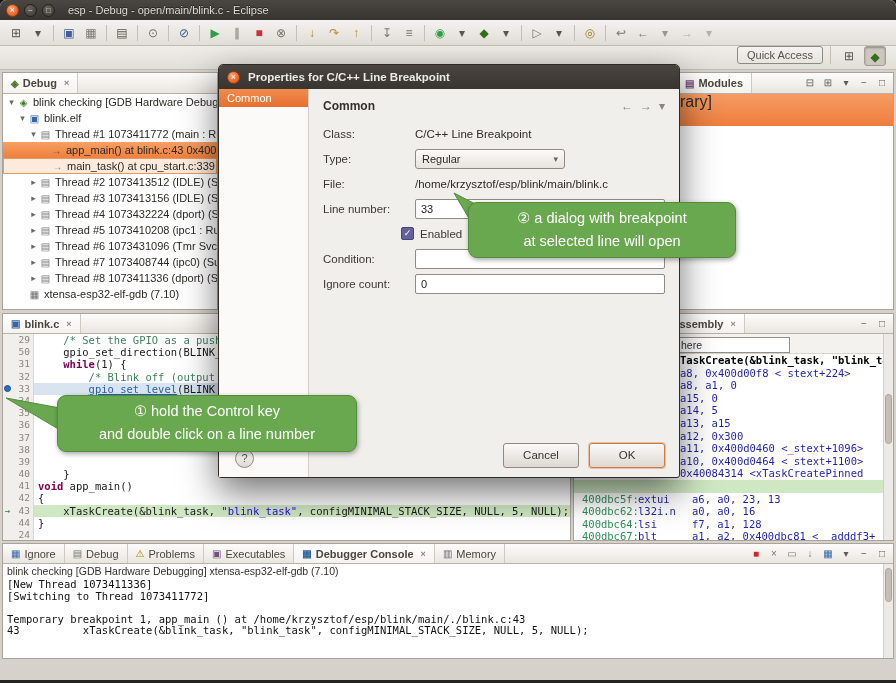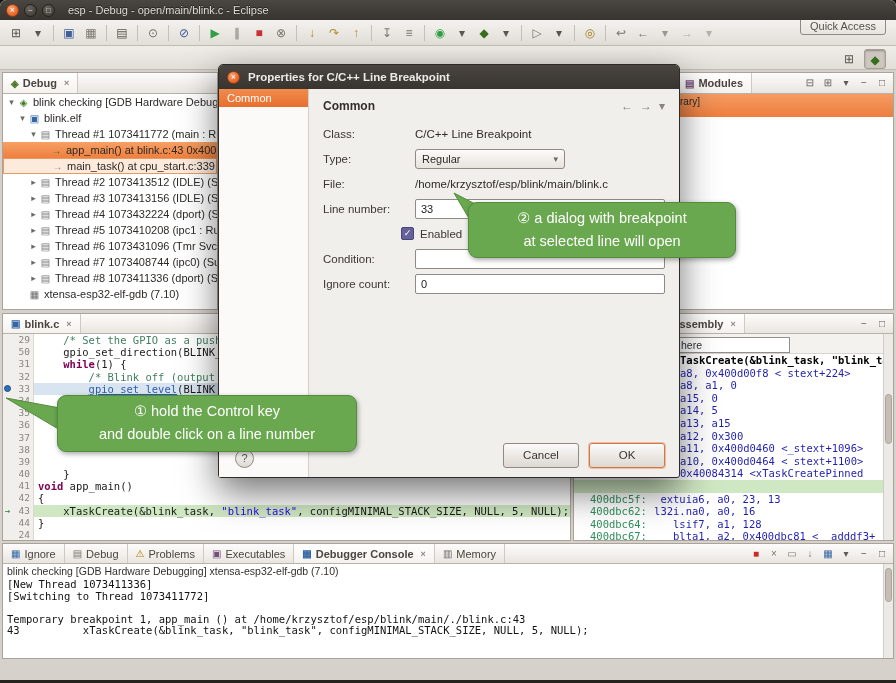--- a/index.html
+++ b/index.html
@@ -10,21 +10,21 @@
   .titlebar{position:absolute;left:0;top:0;width:100%;height:20px;background:linear-gradient(#4a4641,#37342f);border-radius:6px 6px 0 0;display:flex;align-items:center;padding:0 6px;gap:5px;z-index:5;}
   .winbtn{width:13px;height:13px;border-radius:50%;font-size:9px;line-height:11px;text-align:center;color:#fff;}
   .winbtn.close{background:radial-gradient(circle at 35% 30%,#f9a171,#e66324 70%);border:1px solid #9c3d12;}
   .winbtn.min,.winbtn.max{background:radial-gradient(circle at 35% 30%,#6a655e,#46423c 70%);border:1px solid #23211d;color:#d8d4cd;font-size:8px;}
   .titlebar .title{color:#dcd9d3;font-size:11px;margin-left:8px;text-shadow:0 -1px 0 rgba(0,0,0,.5);white-space:nowrap;}
 
   
   .main-toolbar{position:absolute;left:0;top:20px;width:100%;height:26px;background:linear-gradient(#f4f2ef,#e2ded8);border-bottom:1px solid #c2bcb4;display:flex;align-items:center;padding:0 5px;}
   .tbicon{min-width:20px;height:20px;line-height:20px;text-align:center;font-size:12px;margin:0 1px;border-radius:3px;}
   .tb-sep{width:1px;height:16px;background:#c5bfb7;margin:0 4px;}
-  .toolbar2{position:absolute;left:0;top:46px;width:100%;height:24px;background:linear-gradient(#f0ede9,#e2ded8);border-bottom:1px solid #c2bcb4;display:flex;align-items:flex-end;justify-content:flex-end;padding:0 10px;gap:7px;flex-direction:column;}
+  .toolbar2{position:absolute;left:0;top:46px;width:100%;height:24px;background:linear-gradient(#f0ede9,#e2ded8);border-bottom:1px solid #c2bcb4;display:flex;align-items:flex-start;justify-content:flex-end;padding:0 10px;gap:7px;}
   .quick-access{border:1px solid #8f8a83;border-radius:3px;height:18px;line-height:16px;padding:0 9px;font-size:11px;color:#56524c;background:linear-gradient(#f4f2ef,#e8e4df);}
   .persp-sep{width:1px;height:18px;background:#c5bfb7;}
   .perspicon{width:22px;height:20px;line-height:20px;text-align:center;font-size:12px;border-radius:3px;}
   .perspicon.active{background:#cdc7bf;border:1px solid #a59e95;box-shadow:inset 0 1px 2px rgba(0,0,0,.3);}
 
   
   .panel{position:absolute;background:#fff;border:1px solid #a9a39b;}
   .tabstrip{position:relative;height:21px;background:linear-gradient(#fdfcfb,#e9e5e0);border-bottom:1px solid #b8b2a9;display:flex;align-items:stretch;font-size:11px;color:#4a463f;}
   .tab{display:flex;align-items:center;gap:4px;padding:0 8px;border-right:1px solid #cfc9c1;white-space:nowrap;}
   .tab.active{background:linear-gradient(#ffffff,#f4f2ee);font-weight:bold;}
@@ -41,21 +41,21 @@
   .console-panel{left:2px;top:543px;width:892px;height:116px;}
 
   
   .trow{display:flex;align-items:center;height:16px;font-size:11px;color:#2e2b27;white-space:nowrap;overflow:hidden;}
   .trow .expander{width:11px;font-size:9px;color:#6d6860;text-align:center;flex:none;}
   .trow .ticon{width:13px;font-size:10px;text-align:center;margin-right:3px;flex:none;}
   .trow.selected{background:linear-gradient(#f7a066,#ef7f3e);}
   .trow.focused{border:1px solid #e99a5e;background:#fceadd;}
 
   
-  .mod-row{height:23px;background:linear-gradient(#f59c63,#ee7d3e);font-size:10px;color:#2e2b27;padding-left:3px;line-height:15px;}
+  .mod-row{height:32px;background:linear-gradient(#f59c63,#ee7d3e);font-size:16px;color:#2e2b27;padding-left:3px;line-height:15px;}
 
   
   .editor-panel .tabstrip{height:20px;}
   .editor-panel .panel-body{top:20px;}
   .erow{display:flex;height:12.2px;font-family:"DejaVu Sans Mono",monospace;font-size:10.5px;line-height:12.2px;white-space:pre;}
   .emark{width:9px;background:#f1efec;flex:none;text-align:center;}
   .emark.cur{color:#2f7d2f;font-size:9px;line-height:12px;}
   .bp-dot{display:block;width:7px;height:7px;border-radius:50%;background:#2a6fbf;border:1px solid #1d4e86;margin:2px auto 0;}
   .enum{width:22px;background:#f1efec;color:#8a857d;text-align:right;padding-right:3px;border-right:1px solid #dcd7d0;font-size:9.5px;flex:none;}
   .ecode{flex:1;padding-left:4px;color:#1a1a1a;}
@@ -68,22 +68,22 @@
 
   
   .disasm-panel .tabstrip{height:20px;padding-left:84px;}
   .asm-loc{position:absolute;top:20px;left:0;right:0;height:20px;background:#f4f2ef;border-bottom:1px solid #d8d3cc;padding:1px 2px;}
   .asm-loc input{width:214px;height:16px;border:1px solid #948f88;font-size:10.5px;padding:0 4px 0 104px;font-family:"Liberation Sans",sans-serif;color:#333;background:#fff;}
   .asm-lines{position:absolute;top:40px;left:0;right:10px;bottom:0;font-family:"DejaVu Sans Mono",monospace;font-size:10.5px;line-height:12.6px;white-space:pre;overflow:hidden;background:#fff;}
   .arow{height:12.6px;overflow:hidden;}
   .arow.band{background:#cfe7c2;}
   .afrag{padding-left:106px;color:#1f1fae;}
   .afrag.src{color:#000;font-weight:bold;}
-  .aaddr{display:inline-block;width:64px;color:#2f8f5b;padding-left:16px;}
-  .amnem{display:inline-block;width:54px;color:#1f1fae;text-align:right;}
+  .aaddr{display:inline-block;width:64px;color:#2f8f5b;padding-left:8px;}
+  .amnem{display:inline-block;width:54px;color:#1f1fae;}
   .aops{color:#1f1fae;}
   .vscroll{position:absolute;right:0;top:20px;bottom:0;width:10px;background:#eceae6;border-left:1px solid #d2cdc6;}
   .vthumb{position:absolute;left:1px;right:1px;border-radius:4px;background:#c4beb5;border:1px solid #a9a39a;}
 
   
   .console-panel .tabstrip{height:20px;}
   .console-body{position:absolute;top:20px;left:0;right:10px;bottom:0;background:#fff;overflow:hidden;}
   .c-title{font-size:10.5px;color:#33302b;padding:1px 4px 2px;}
   .c-line{font-family:"DejaVu Sans Mono",monospace;font-size:10.5px;line-height:11.6px;color:#111;padding-left:4px;white-space:pre;min-height:11.6px;}
   .console-panel .vscroll{top:20px;}

